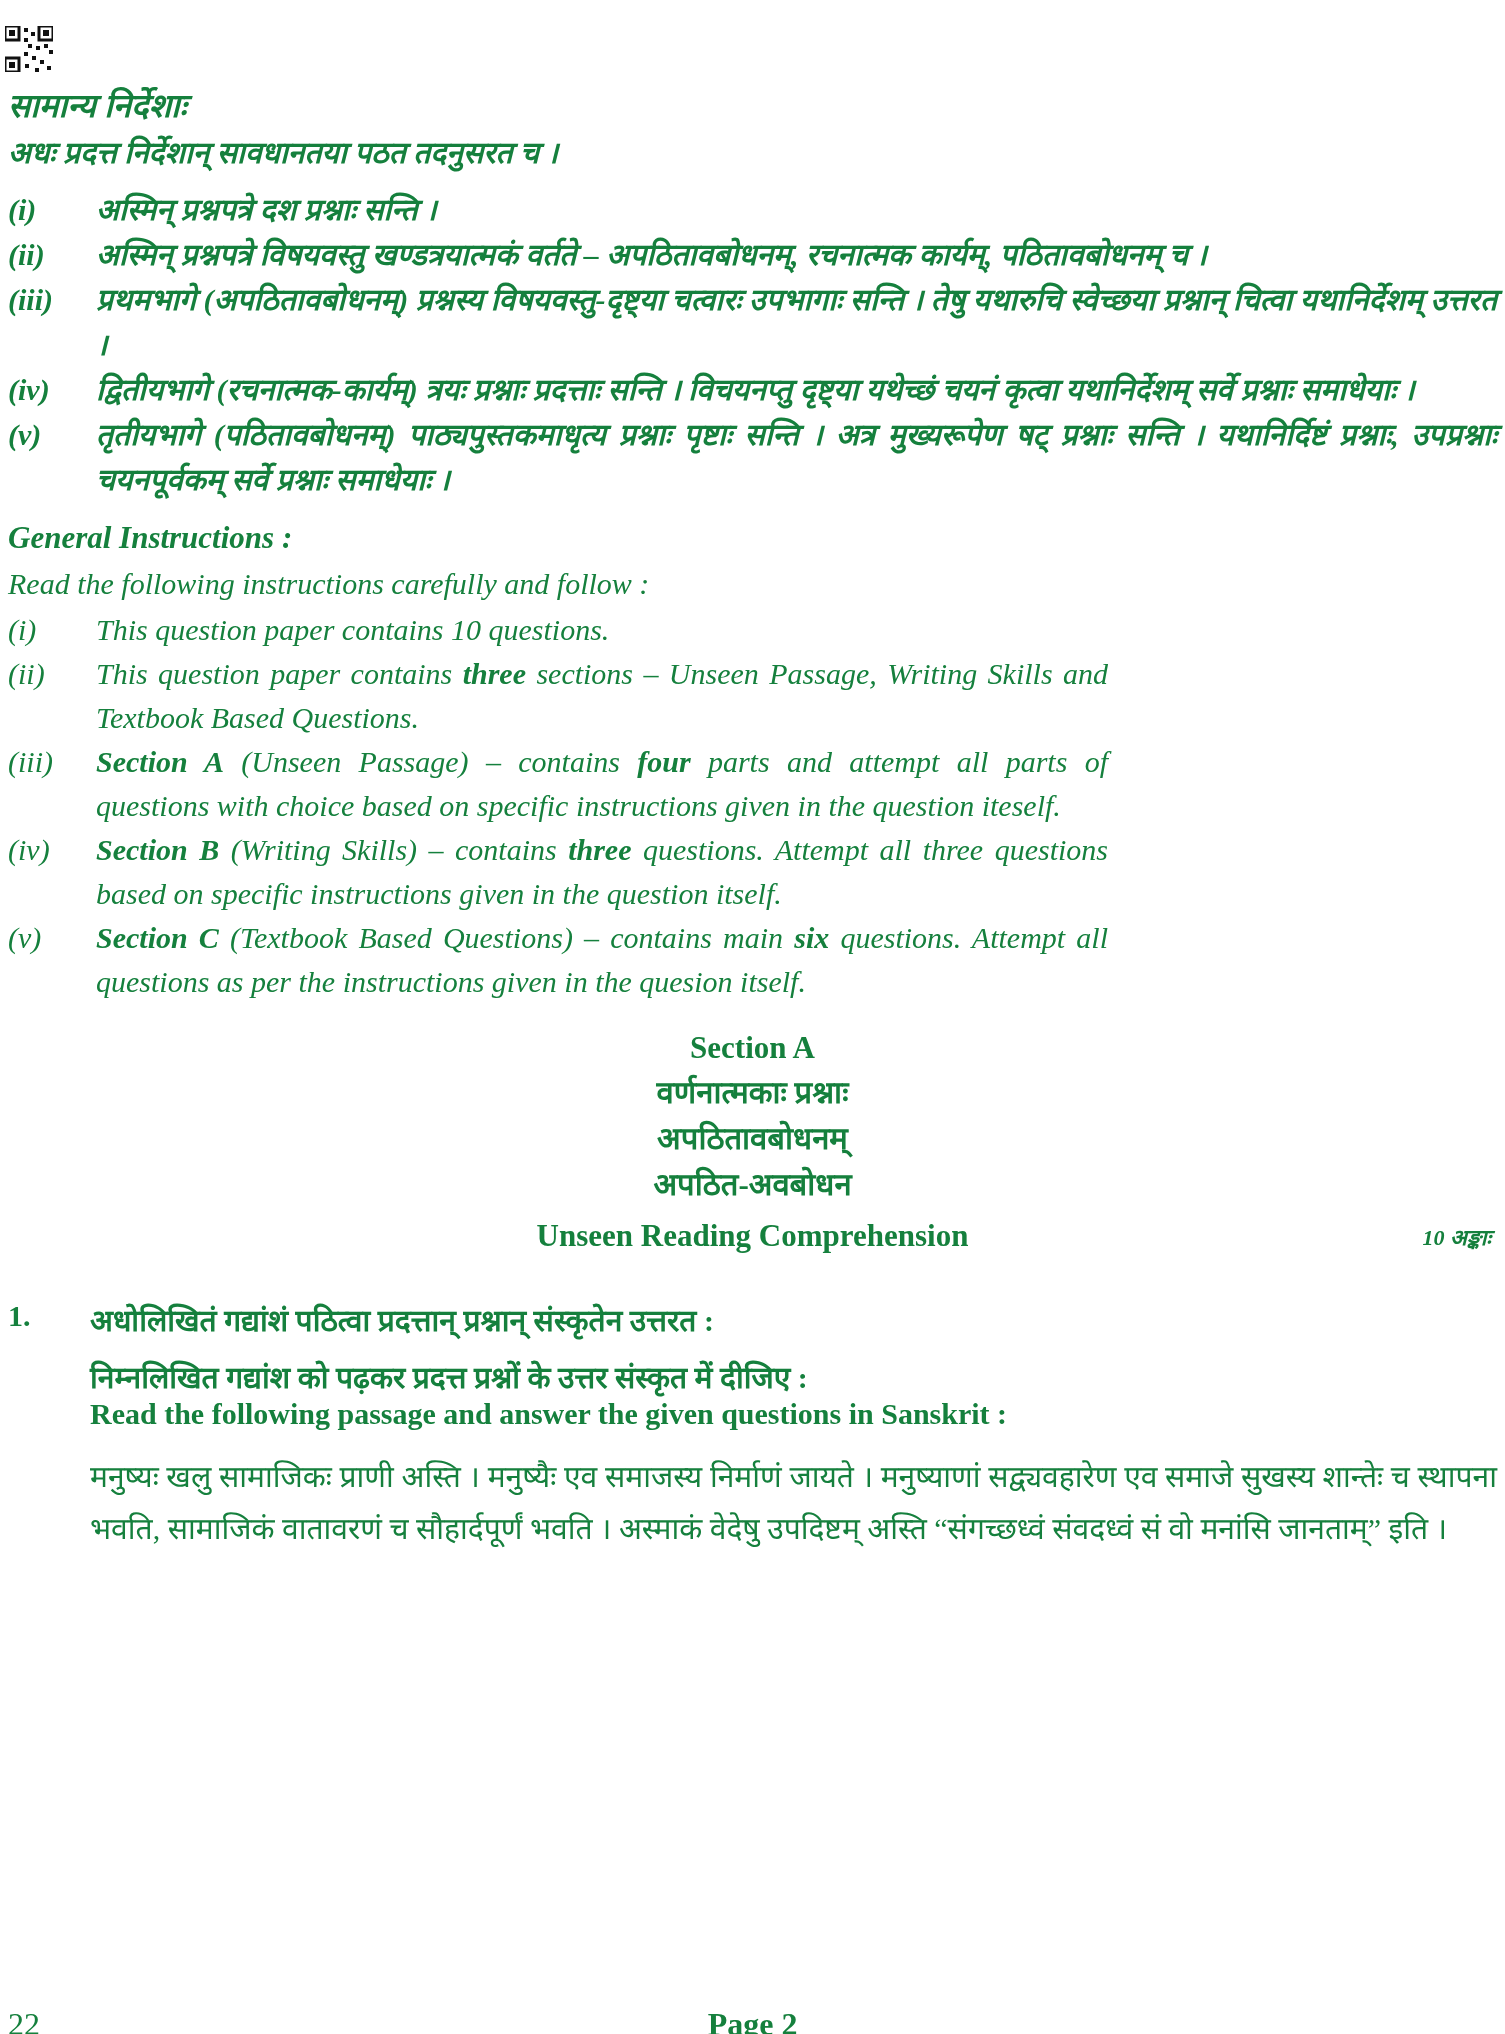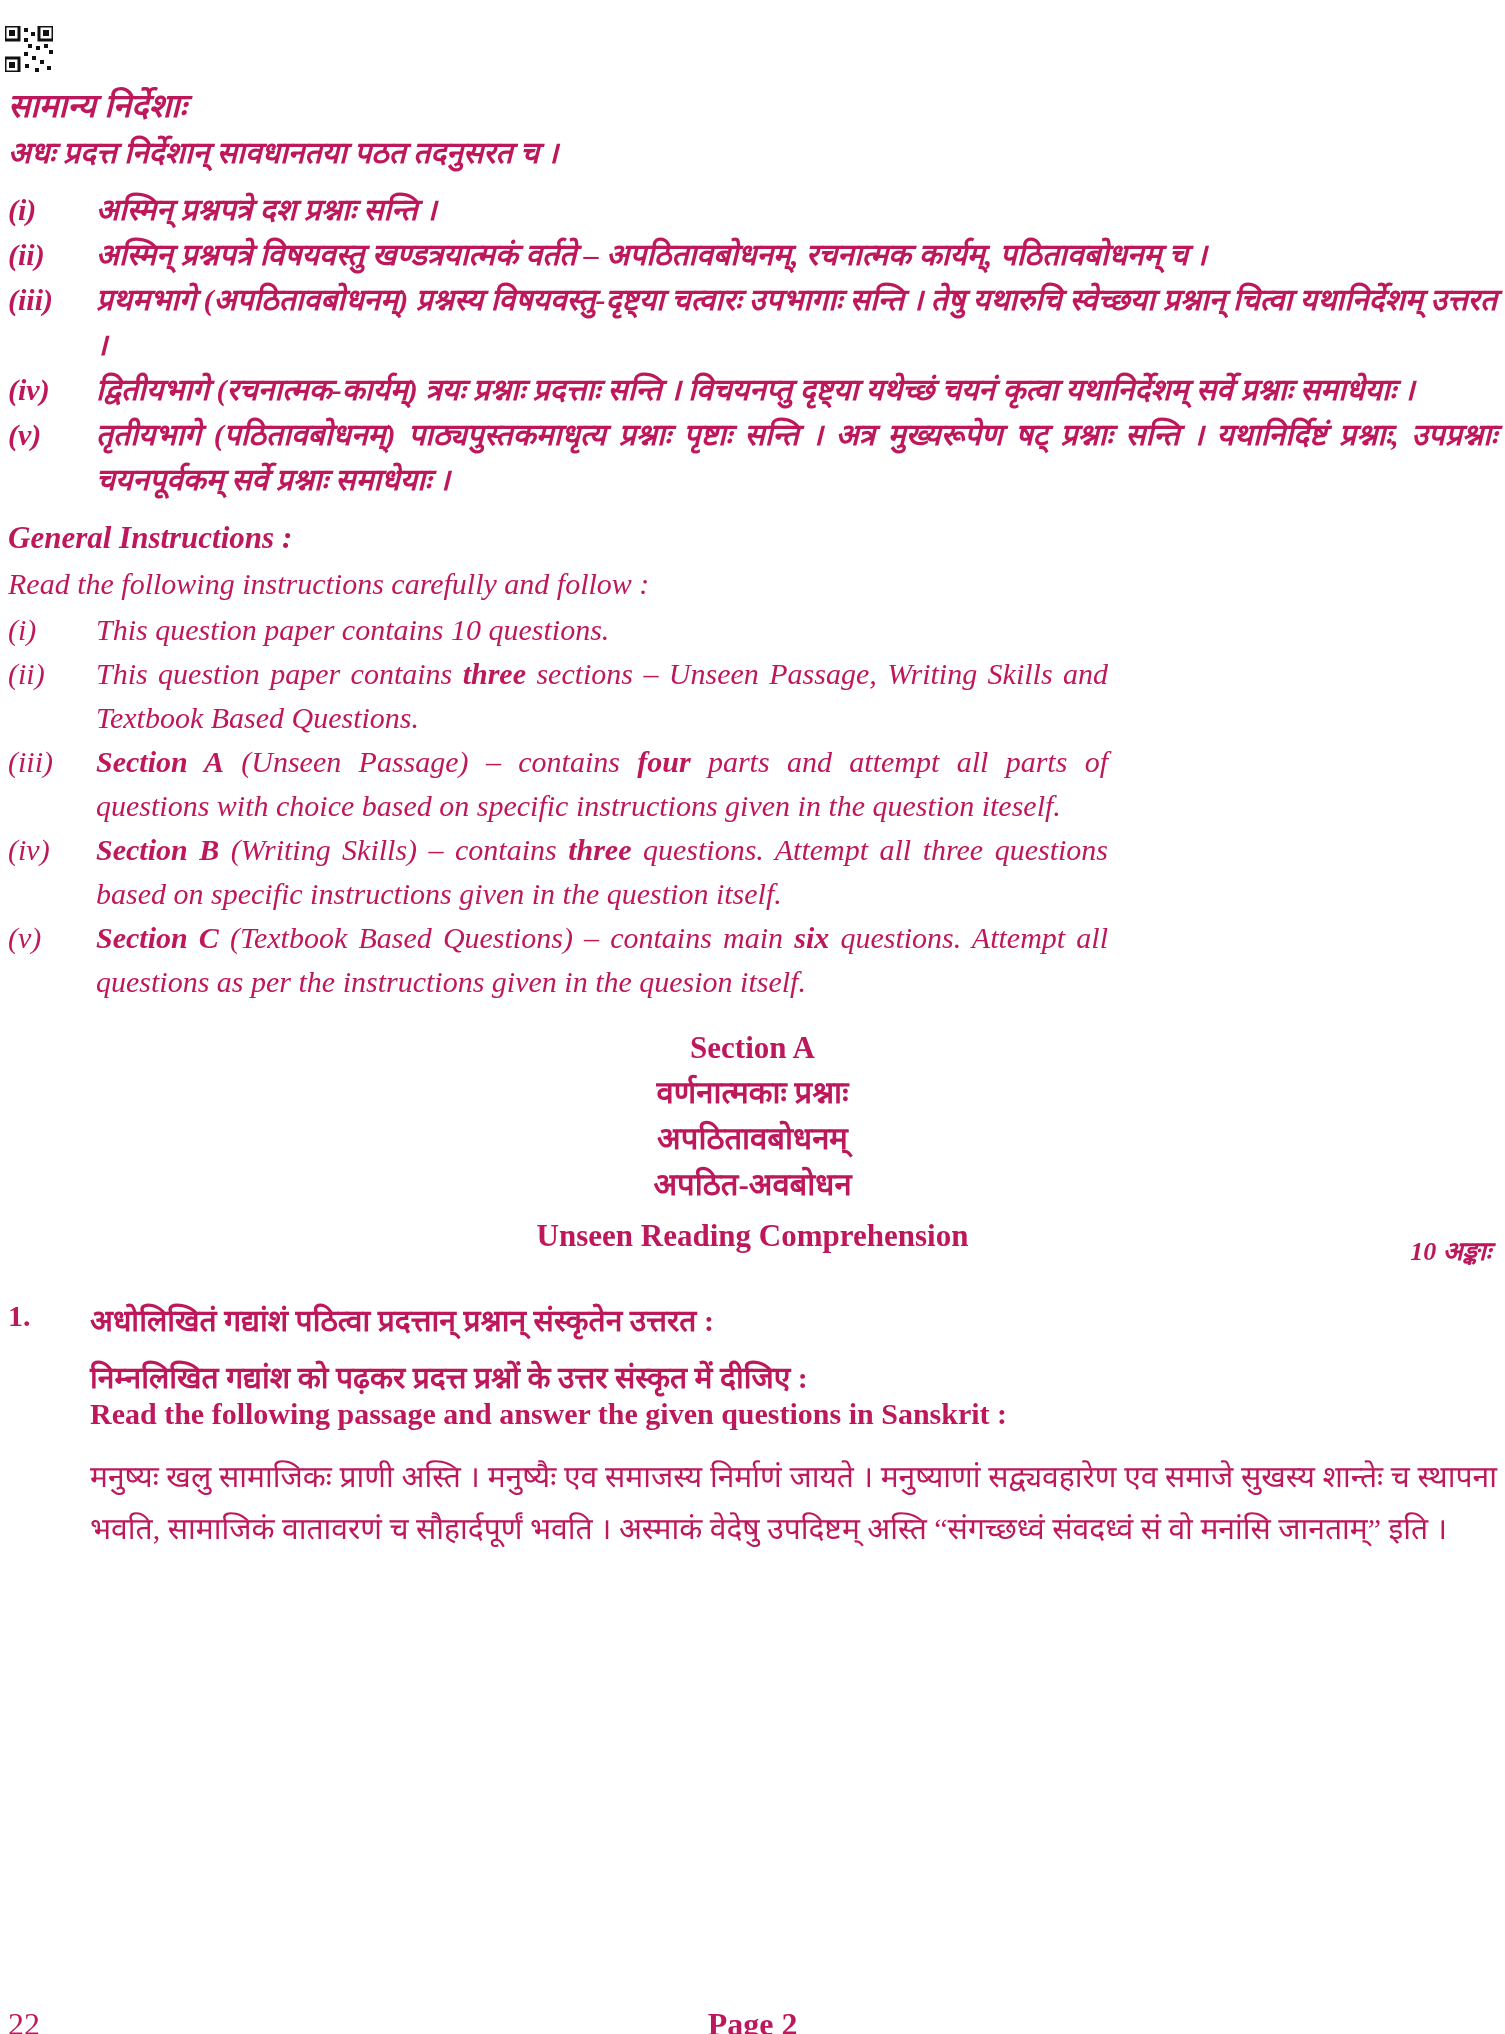--- a/index.html
+++ b/index.html
@@ -2,21 +2,21 @@
 <html><head>
 <meta charset="utf-8">
 <style>
   * { margin:0; padding:0; box-sizing:border-box; }
   html,body { background:#ffffff; }
   .page {
     position:relative;
     width:1505px; height:2034px;
     margin:0 auto;
     background:#ffffff;
-    color:#be185d;
+    color:#15803d;
     font-family:"Liberation Serif","DejaVu Serif",serif;
     overflow:hidden;
     padding:0 8px;
   }
   .qr { position:absolute; top:26px; left:5px; width:48px; height:46px; }
   .content { padding-top:86px; }
 
   
   .sa-block { font-weight:bold; font-style:italic; font-size:30px; line-height:45px; }
   .h-dev { font-size:33px; line-height:40px; margin-bottom:4px; }
@@ -31,21 +31,21 @@
   .h-en { font-weight:bold; font-size:31px; margin-bottom:2px; }
   .intro-en { margin-bottom:2px; }
   .b { font-weight:bold; }
 
   
   .center-block { margin-top:22px; text-align:center; font-weight:bold; }
   .sec-title { font-size:31px; line-height:44px; }
   .sec-dev { font-size:31px; line-height:46px; }
   .sec-en-row { position:relative; line-height:48px; margin-top:4px; }
   .sec-en { font-size:31px; display:inline-block; }
-  .marks { position:absolute; right:6px; top:16px; font-weight:bold; font-style:italic; font-size:26px; }
+  .marks { position:absolute; right:6px; top:2px; font-weight:bold; font-style:italic; font-size:22px; }
 
   
   .question { display:flex; margin-top:34px; font-size:30px; }
   .q-num { width:82px; flex:none; font-weight:bold; }
   .q-body { flex:1; }
   .q-sa { font-weight:bold; margin-bottom:16px; }
   .q-hi { font-weight:bold; margin-bottom:0; }
   .q-en { font-weight:bold; font-size:30px; margin-bottom:20px; }
   .q-passage { text-align:justify; line-height:52px; font-size:30px; }
 

